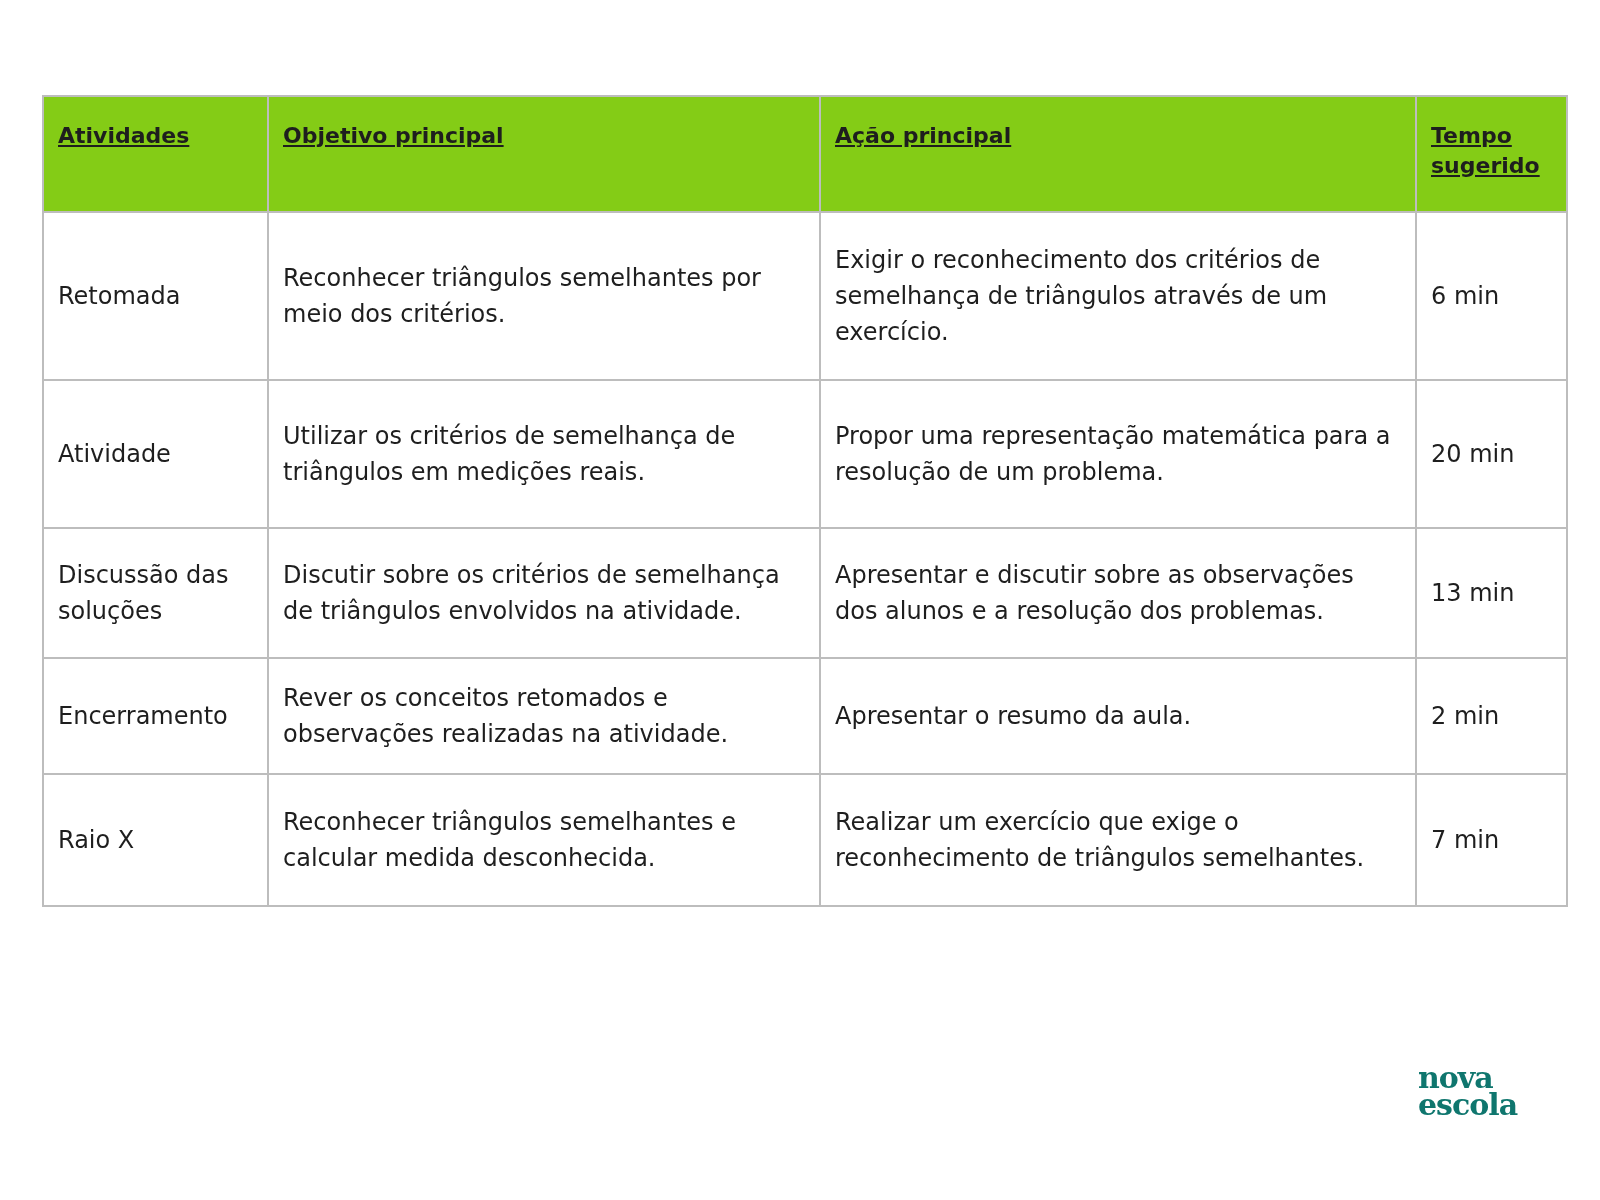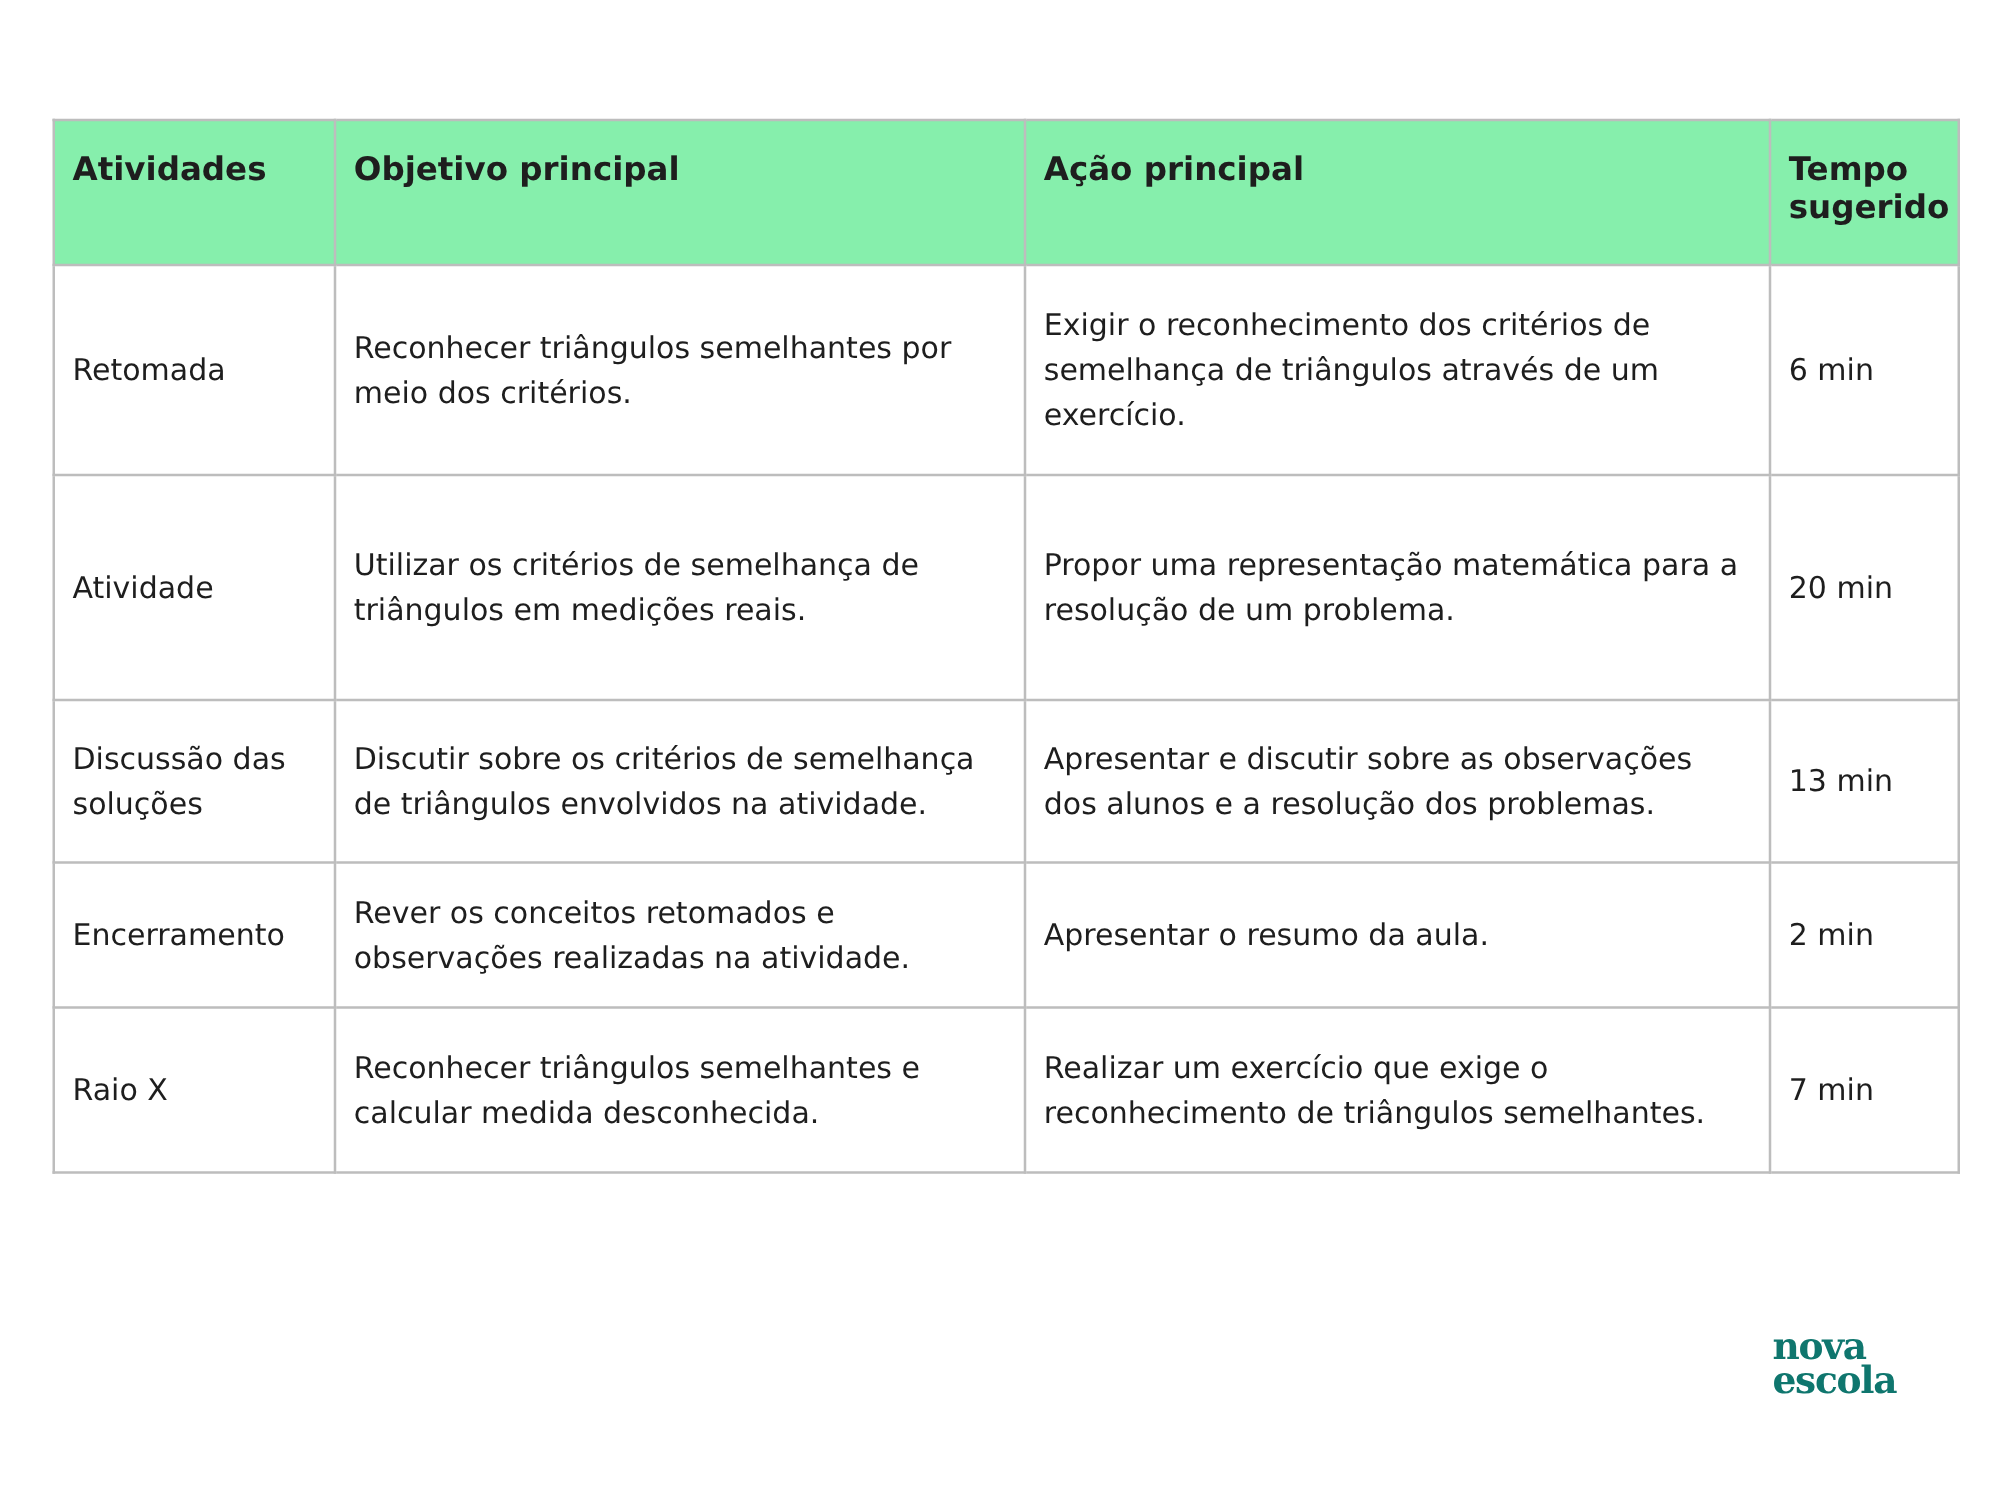--- a/index.html
+++ b/index.html
@@ -1,22 +1,22 @@
 <!DOCTYPE html>
 <html><head>
 <meta charset="utf-8">
 <style>
   html, body { margin: 0; padding: 0; background: #ffffff; }
   body { width: 1600px; height: 1200px; position: relative; overflow: hidden; font-family: "DejaVu Sans", sans-serif; color: #1e1e1e; }
   table.plan { position: absolute; left: 42px; top: 95px; width: 1524px; border-collapse: collapse; table-layout: fixed; }
   table.plan th, table.plan td { border: 2px solid #bdbdbd; padding: 0 14px; vertical-align: middle; text-align: left; font-size: 24px; line-height: 36px; }
-  table.plan th { background: #86efac; font-weight: bold; vertical-align: top; padding-top: 24px; font-size: 26px; line-height: 30px; }
+  table.plan th { background: #84cc16; font-weight: bold; vertical-align: top; padding-top: 24px; font-size: 22px; line-height: 30px; text-decoration: underline; }
   tr.head { height: 116px; }
   tr.r1 { height: 168px; }
-  tr.r2 { height: 180px; }
+  tr.r2 { height: 148px; }
   tr.r3 { height: 130px; margin-top: 46px; }
   tr.r4 { height: 116px; }
   tr.r5 { height: 132px; }
   col.c1 { width: 225px; } col.c2 { width: 552px; } col.c3 { width: 596px; } col.c4 { width: 151px; }
   .logo { position: absolute; left: 1418px; top: 1064px; font-family: "DejaVu Serif", serif; font-weight: bold; color: #0f766e; font-size: 30px; line-height: 27px; letter-spacing: -1px; }
   .logo span { display: block; }
 </style>
 </head>
 <body>
 

